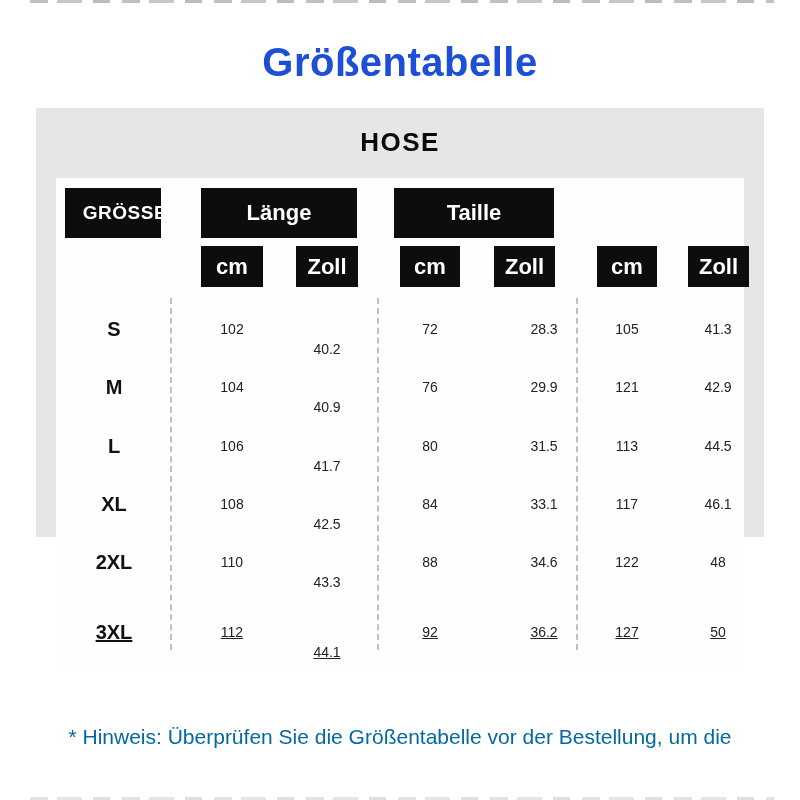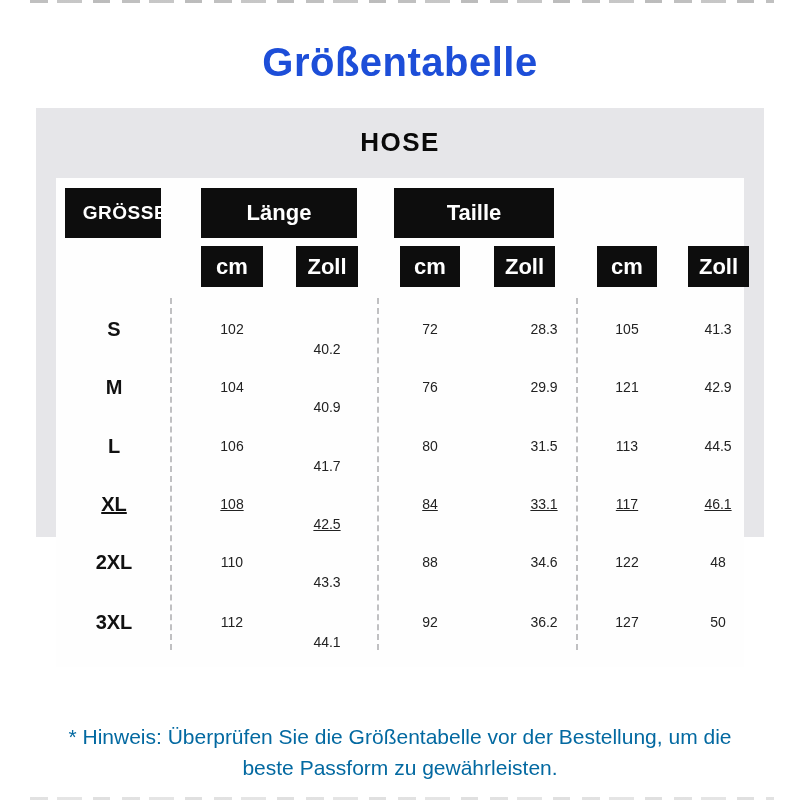--- a/index.html
+++ b/index.html
@@ -113,23 +113,23 @@
   .c0 { left: 58px; }
   .c1 { left: 176px; }
   .c2 { left: 271px; margin-top: 20px; }
   .c3 { left: 374px; }
   .c4 { left: 468px; margin-left: 20px; }
   .c5 { left: 571px; }
   .c6 { left: 662px; }
   .r0 { top: 137px; }
   .r1 { top: 195px; }
   .r2 { top: 254px; }
-  .r3 { top: 312px; text-decoration: underline; }
+  .r3 { top: 312px; }
   .r4 { top: 370px; }
-  .r5 { top: 430px; }
+  .r5 { top: 440px; text-decoration: underline; }
 
   .footer-note {
     position: absolute;
     top: 721px;
     left: 0;
     width: 100%;
     text-align: center;
     font-size: 21px;
     line-height: 31px;
     color: #0369a1;
@@ -208,17 +208,17 @@
       <span class="cell c1 r5">112</span>
       <span class="cell c2 r5">44.1</span>
       <span class="cell c3 r5">92</span>
       <span class="cell c4 r5">36.2</span>
       <span class="cell c5 r5">127</span>
       <span class="cell c6 r5">50</span>
 
     </div>
   </div>
 
-  <p class="footer-note"><span>* Hinweis: Überprüfen Sie die Größentabelle vor der Bestellung, um die</span><br><span>beste Passform zu gewährleisten.</span></p>
+  <p class="footer-note"><span>* Hinweis: Überprüfen Sie die Größentabelle vor der Bestellung, um die</span><br></p>
 
   <div class="edge-artifact bottom"></div>
 
 </div>
 
 </body></html>

